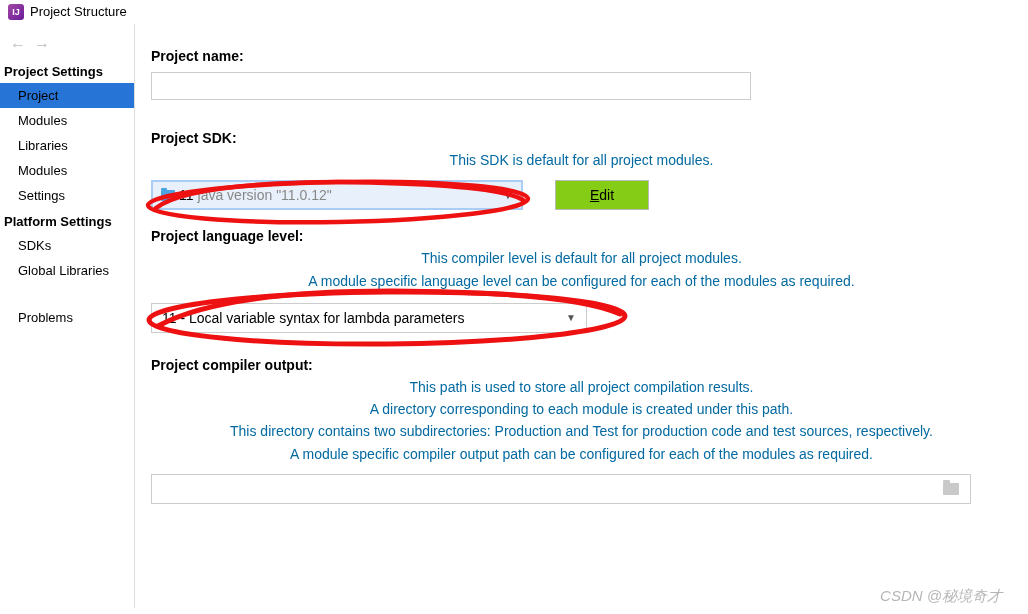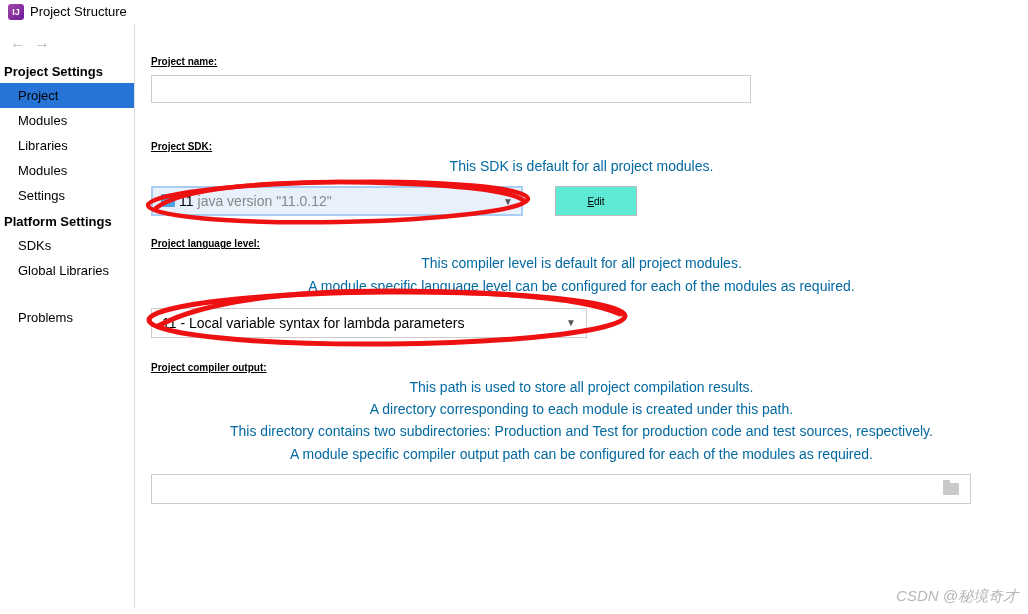--- a/index.html
+++ b/index.html
@@ -12,44 +12,44 @@
     .nav-arrows { display: flex; gap: 8px; padding: 6px 10px; }
     .nav-arrow { color: #bbb; font-size: 16px; cursor: default; user-select: none; }
     
     .main-layout { display: flex; height: calc(100% - 30px); }
     .sidebar { width: 135px; border-right: 1px solid #ddd; padding-top: 4px; }
     .sidebar-heading { font-weight: bold; font-size: 13px; padding: 6px 10px 4px 4px; }
     .sidebar-item { padding: 5px 10px 5px 18px; font-size: 13px; cursor: pointer; white-space: nowrap; overflow: hidden; }
     .sidebar-item.selected { background: #2675d6; color: #000000; }
     
     .content { flex: 1; padding: 10px 16px 10px 16px; overflow: auto; }
-    .section-label { font-weight: bold; font-size: 10px; margin-top: 22px; margin-bottom: 4px; text-decoration: underline; }
+    .section-label { font-weight: bold; font-size: 14px; margin-top: 14px; margin-bottom: 4px; }
     .section-desc { font-size: 14px; color: #0369a1; line-height: 1.45; margin-bottom: 2px; text-align: center; }
     
     .text-input { width: 600px; height: 28px; border: 1px solid #ccc; padding: 3px 6px; background: #fff; margin-top: 4px; margin-bottom: 16px; }
     
     .sdk-row { display: flex; align-items: center; gap: 32px; margin-top: 10px; margin-bottom: 18px; }
     .sdk-dropdown { width: 372px; height: 30px; border: 2px solid #a9cdf5; background: #e8f0fb; display: flex; align-items: center; padding: 0 8px; position: relative; gap: 4px; }
     .folder-icon { width: 14px; height: 11px; background: #4ba3e3; border-radius: 1px; position: relative; }
     .folder-icon::before { content: ''; position: absolute; top: -2px; left: 0; width: 6px; height: 2px; background: #4ba3e3; border-radius: 1px 1px 0 0; }
     .sdk-num { color: #000; font-size: 14px; }
     .sdk-version { color: #888; font-size: 14px; }
     .dropdown-arrow { margin-left: auto; color: #555; font-size: 10px; }
-    .edit-btn { width: 82px; height: 30px; border: 1px solid #bbb; background: #5eead4; font-size: 10px; cursor: pointer; }
+    .edit-btn { width: 94px; height: 30px; border: 1px solid #bbb; background: #84cc16; font-size: 14px; cursor: pointer; }
     .edit-btn span { text-decoration: underline; }
     
     .lang-dropdown { width: 436px; height: 30px; border: 1px solid #ccc; background: #fff; display: flex; align-items: center; padding: 0 10px; margin-top: 12px; margin-bottom: 24px; font-size: 14px; }
     
     .output-row { display: flex; align-items: center; margin-top: 10px; }
     .output-input { flex: 1; height: 30px; max-width: 820px; border: 1px solid #ccc; padding: 3px 6px; background: #fff; }
     .browse-icon { width: 18px; height: 13px; margin-left: -28px; z-index: 1; position: relative; }
     .browse-folder { width: 16px; height: 12px; background: #c9c9c9; border-radius: 1px; position: relative; }
     .browse-folder::before { content: ''; position: absolute; top: -3px; left: 0; width: 7px; height: 3px; background: #c9c9c9; border-radius: 1px 1px 0 0; }
     
-    .watermark { position: absolute; right: 10px; bottom: 8px; color: rgba(120,120,120,0.55); font-size: 15px; font-style: italic; pointer-events: none; }
+    .watermark { position: absolute; right: 26px; bottom: 8px; color: rgba(120,120,120,0.55); font-size: 15px; font-style: italic; pointer-events: none; }
     
     
     svg.annotation { position: absolute; pointer-events: none; }
   </style>
 </head>
 <body>
 
 <div class="title-bar">
   <div class="app-icon">IJ</div>
   <div class="window-title">Project Structure</div>

